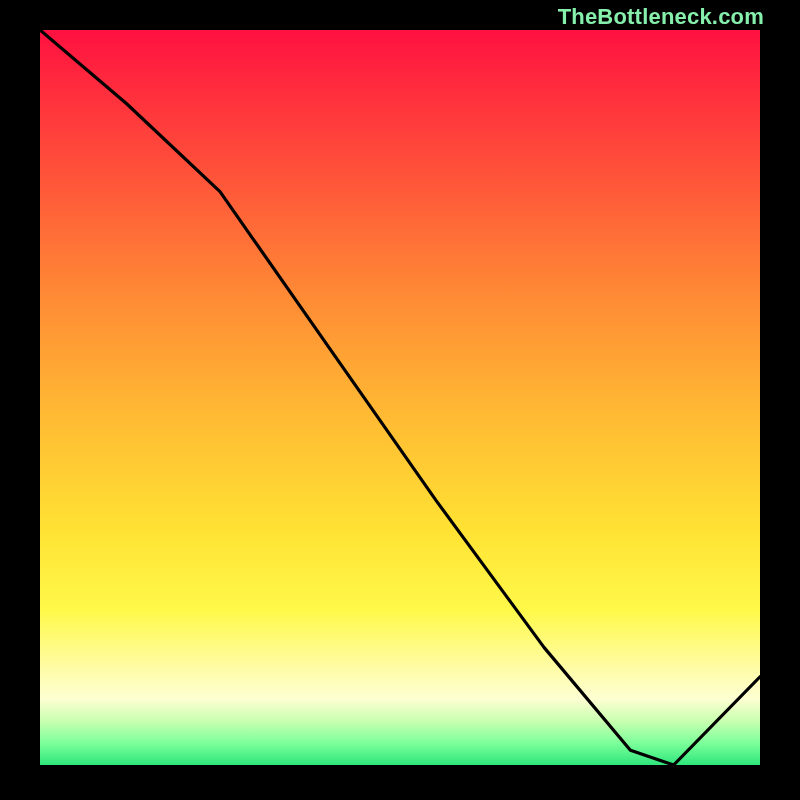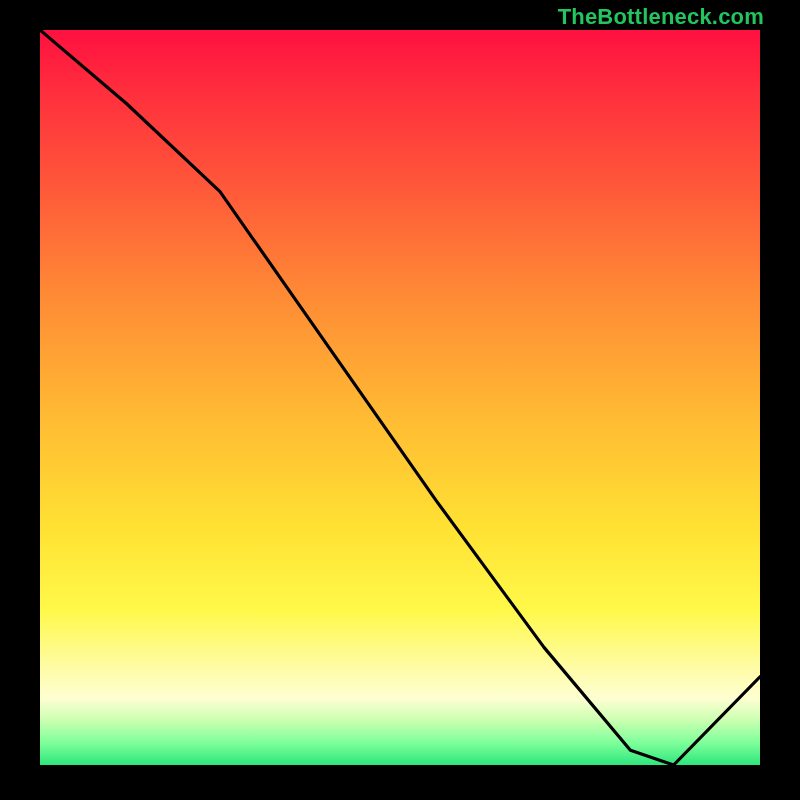--- a/index.html
+++ b/index.html
@@ -37,21 +37,21 @@
       #fdffd2 91%,
       #c9ffb0 94%,
       #7dff9a 97%,
       #2ee67c 100%
     );
   }
   .watermark {
     position: absolute;
     top: 4px;
     right: 36px;
-    color: #22c55e;
+    color: #86efac;
     font-size: 22px;
     font-weight: 600;
     letter-spacing: 0.2px;
     user-select: none;
   }
   .curve {
     position: absolute;
     left: 0;
     top: 0;
     width: 720px;

